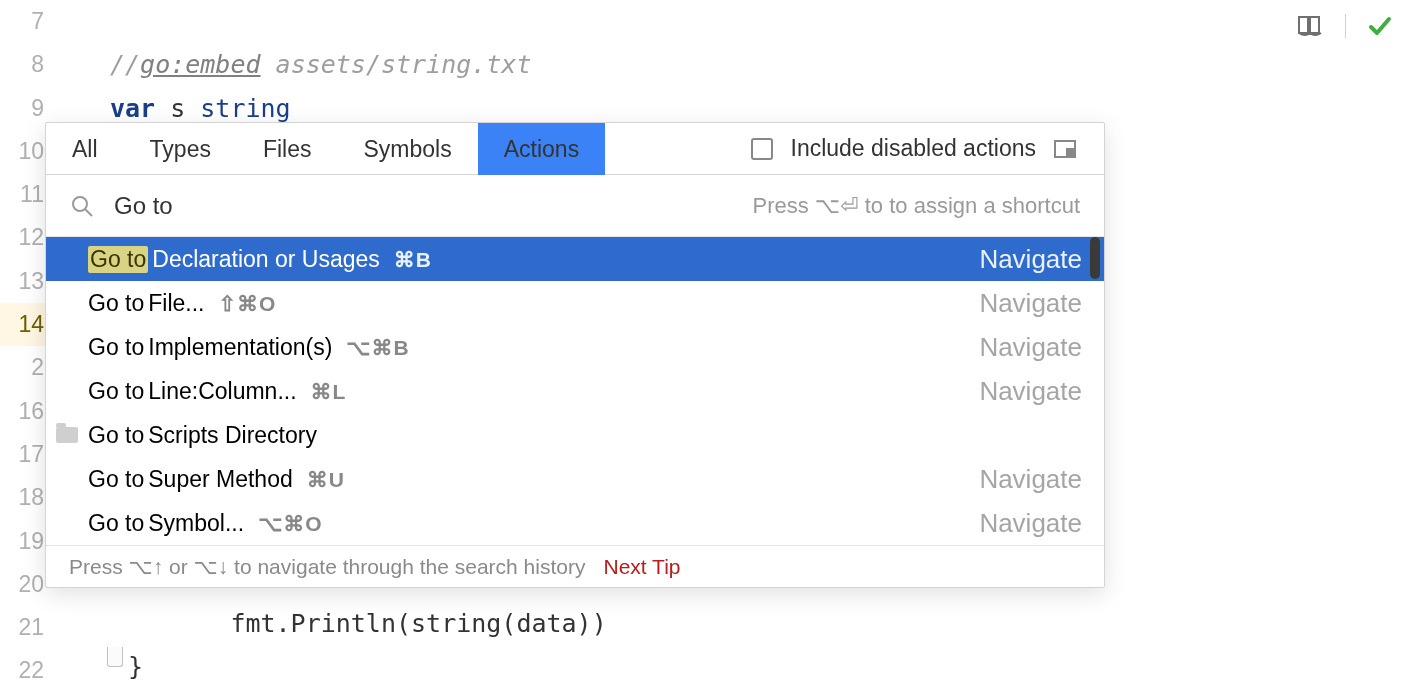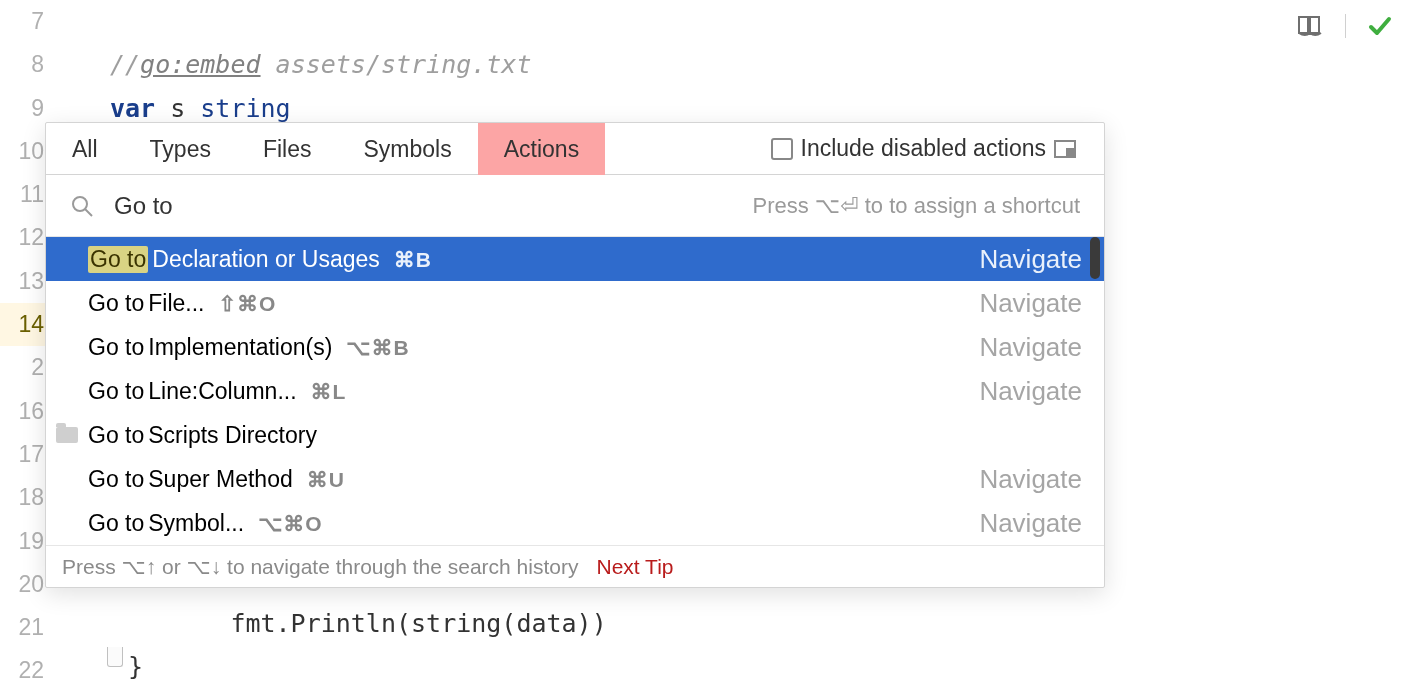--- a/index.html
+++ b/index.html
@@ -19,22 +19,22 @@
 .cm-type { color: #1a3e8c; }
 .cm-var { color: #333; }
 
 .topright { position: absolute; top: 14px; right: 20px; display: flex; gap: 22px; align-items: center; }
 .vdiv { width: 1px; height: 24px; background: #d0d0d0; }
 
 
 .popup { position: absolute; left: 45px; top: 122px; width: 1060px; background: #fff; border: 1px solid #d4d4d4; border-radius: 2px; box-shadow: 0 6px 24px rgba(0,0,0,.12); }
 .tabs-row { display: flex; align-items: center; height: 52px; border-bottom: 1px solid #d4d4d4; }
 .tab { padding: 0 26px; height: 52px; line-height: 52px; font-size: 23px; color: #333; cursor: pointer; }
-.tab.active { background: #fca5a5; }
-.right-ctl { margin-left: auto; margin-right: 28px; display: flex; align-items: center; gap: 8px; font-size: 23px; color: #333; }
+.tab.active { background: #3b82f6; }
+.right-ctl { margin-left: auto; margin-right: 28px; display: flex; align-items: center; gap: 18px; font-size: 23px; color: #333; }
 .chk { width: 22px; height: 22px; border: 2px solid #888; border-radius: 3px; background: #fff; }
 .pin-icon { width: 22px; height: 18px; border: 2px solid #888; position: relative; }
 .pin-icon::after { content: ""; position: absolute; right: -2px; bottom: -2px; width: 10px; height: 10px; background: #888; }
 
 .search-row { display: flex; align-items: center; height: 62px; padding: 0 24px; border-bottom: 1px solid #e6e6e6; font-size: 24px; }
 .search-input { flex: 0 0 auto; margin-left: 20px; font-size: 24px; color: #333; border: none; outline: none; width: 400px; background: transparent; }
 .hint { margin-left: auto; color: #9a9a9a; font-size: 22px; }
 
 .results { }
 .row { display: flex; align-items: center; height: 44px; padding: 0 22px 0 10px; font-size: 23px; cursor: pointer; }
@@ -47,21 +47,21 @@
 .row .shortcut { margin-left: 10px; font-size: 21px; letter-spacing: 1px; color: #888; font-weight: 600; }
 .row.selected .shortcut { color: #eaf1fb; }
 .row .cat { margin-left: auto; color: #a5a5a5; font-size: 26px; }
 .row.selected .cat { color: #eaf1fb; }
 .folder-ico { width: 22px; height: 16px; background: #cfcfcf; border-radius: 2px; position: relative; display: inline-block; }
 .folder-ico::before { content: ""; position: absolute; left: 0; top: -4px; width: 10px; height: 4px; background: #cfcfcf; border-radius: 2px 2px 0 0; }
 
 .track { position: absolute; right: 3px; top: 0; width: 12px; height: 308px; }
 .thumb { position: absolute; right: 1px; top: 0; width: 10px; height: 42px; background: #3a3a3a; border-radius: 5px; }
 
-.footer { display: flex; align-items: center; height: 42px; padding: 0 16px; border-top: 1px solid #e6e6e6; font-size: 21px; color: #8a8a8a; gap: 18px; }
+.footer { display: flex; align-items: center; height: 42px; padding: 0 23px; border-top: 1px solid #e6e6e6; font-size: 21px; color: #8a8a8a; gap: 18px; }
 .footer .link { color: #b91c1c; cursor: pointer; }
 
 
 .brace-mark { position: absolute; left: 107px; top: 647px; width: 16px; height: 20px; border: 1px solid #c0c0c0; border-top: none; border-radius: 0 0 3px 3px; background: #fbfbfb; }
 
 
 .svg-ico { display: block; }
 </style>
 </head>
 <body>

